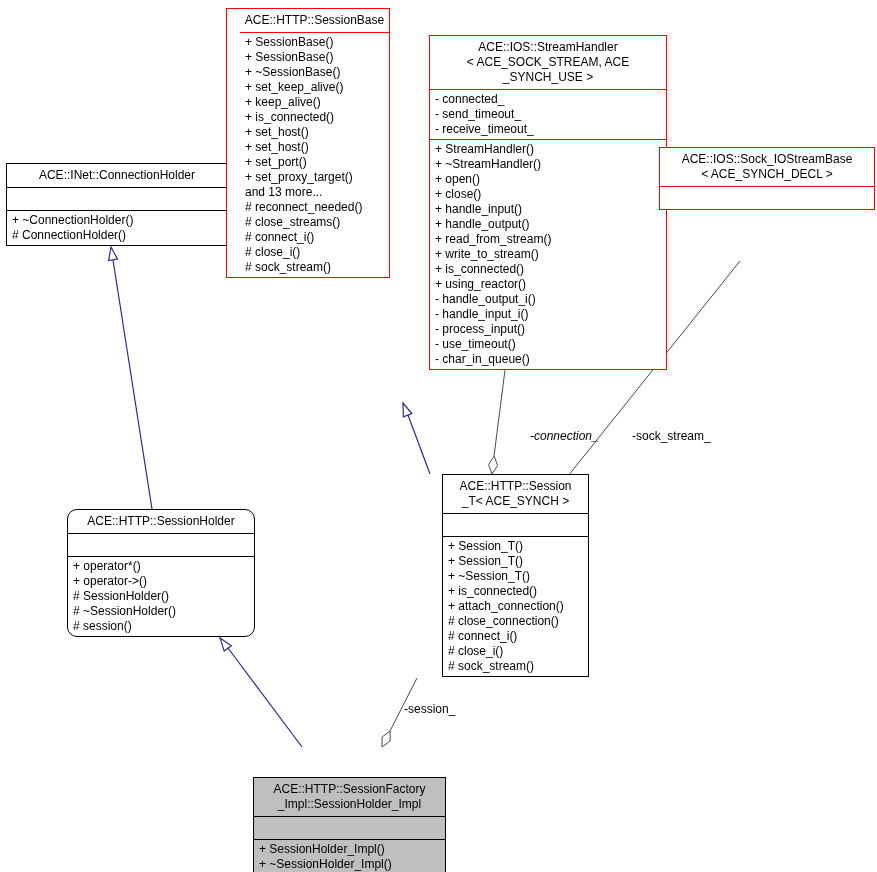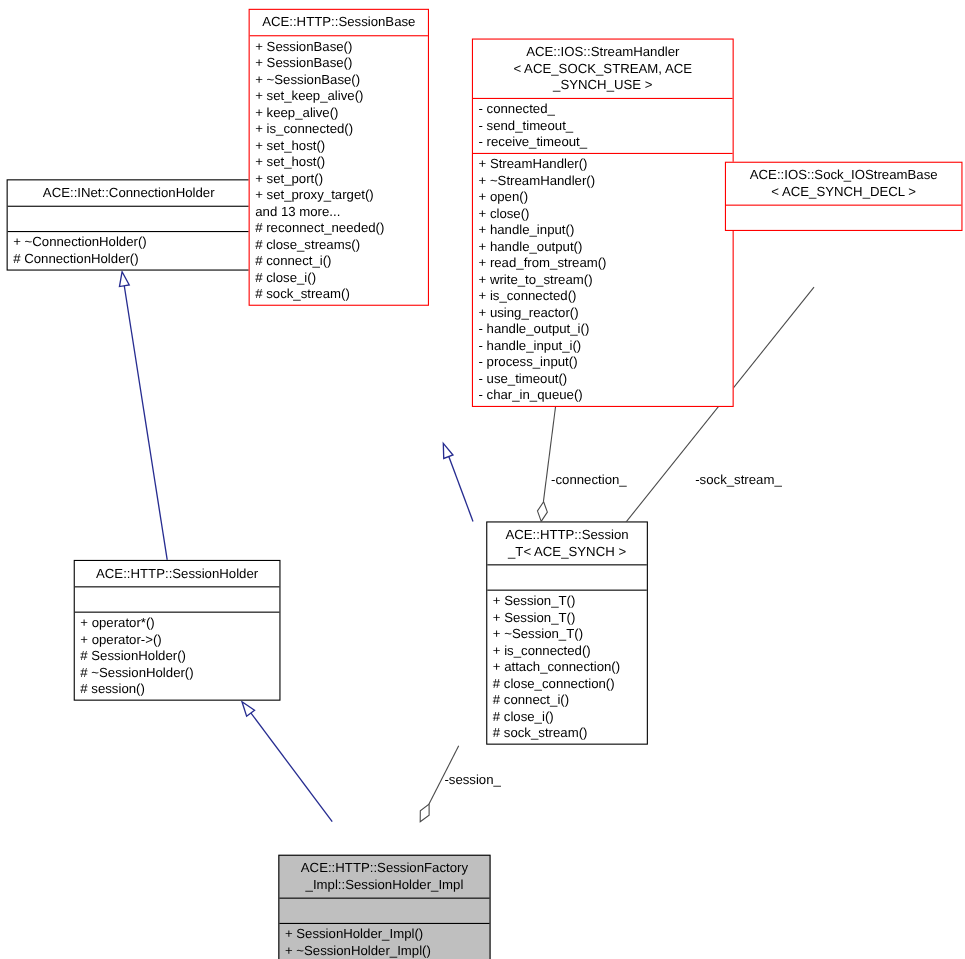--- a/index.html
+++ b/index.html
@@ -77,21 +77,21 @@
 
   <div class="uml-box" style="left:6px; top:163px; width:222px;">
     <div class="uml-title">ACE::INet::ConnectionHolder</div>
     <div class="uml-attrs"></div>
     <div class="uml-methods">
         <div class="member">+ ~ConnectionHolder()</div>
         <div class="member"># ConnectionHolder()</div>
       </div>
   </div>
 
-  <div class="uml-box red" style="left:226px; top:8px; width:164px;">
+  <div class="uml-box red" style="left:226px; top:8px; width:164px;padding-left:13px;">
     <div class="uml-title">ACE::HTTP::SessionBase</div>
     <div class="uml-methods">
         <div class="member">+ SessionBase()</div>
         <div class="member">+ SessionBase()</div>
         <div class="member">+ ~SessionBase()</div>
         <div class="member">+ set_keep_alive()</div>
         <div class="member">+ keep_alive()</div>
         <div class="member">+ is_connected()</div>
         <div class="member">+ set_host()</div>
         <div class="member">+ set_host()</div>
@@ -133,21 +133,21 @@
         <div class="member">- char_in_queue()</div>
       </div>
   </div>
 
   <div class="uml-box red" style="left:659px; top:147px; width:216px;">
     <div class="uml-title">ACE::IOS::Sock_IOStreamBase
 &lt; ACE_SYNCH_DECL &gt;</div>
     <div class="uml-attrs"></div>
   </div>
 
-  <div class="uml-box" style="left:67px; top:509px; width:188px;">
+  <div class="uml-box" style="left:67px; top:509px; width:188px;border-radius:10px;">
     <div class="uml-title">ACE::HTTP::SessionHolder</div>
     <div class="uml-attrs"></div>
     <div class="uml-methods">
         <div class="member">+ operator*()</div>
         <div class="member">+ operator-&gt;()</div>
         <div class="member"># SessionHolder()</div>
         <div class="member"># ~SessionHolder()</div>
         <div class="member"># session()</div>
       </div>
   </div>
@@ -173,17 +173,17 @@
     <div class="uml-title">ACE::HTTP::SessionFactory
 _Impl::SessionHolder_Impl</div>
     <div class="uml-attrs"></div>
     <div class="uml-methods">
         <div class="member">+ SessionHolder_Impl()</div>
         <div class="member">+ ~SessionHolder_Impl()</div>
         <div class="member"># session()</div>
       </div>
   </div>
 
-  <div class="edge-label" style="left:501px; top:429px;">-connection_</div>
+  <div class="edge-label" style="left:530px; top:429px;font-style:italic;">-connection_</div>
   <div class="edge-label" style="left:632px; top:429px;">-sock_stream_</div>
   <div class="edge-label" style="left:404px; top:702px;">-session_</div>
 
 </div>
 
 </body></html>

